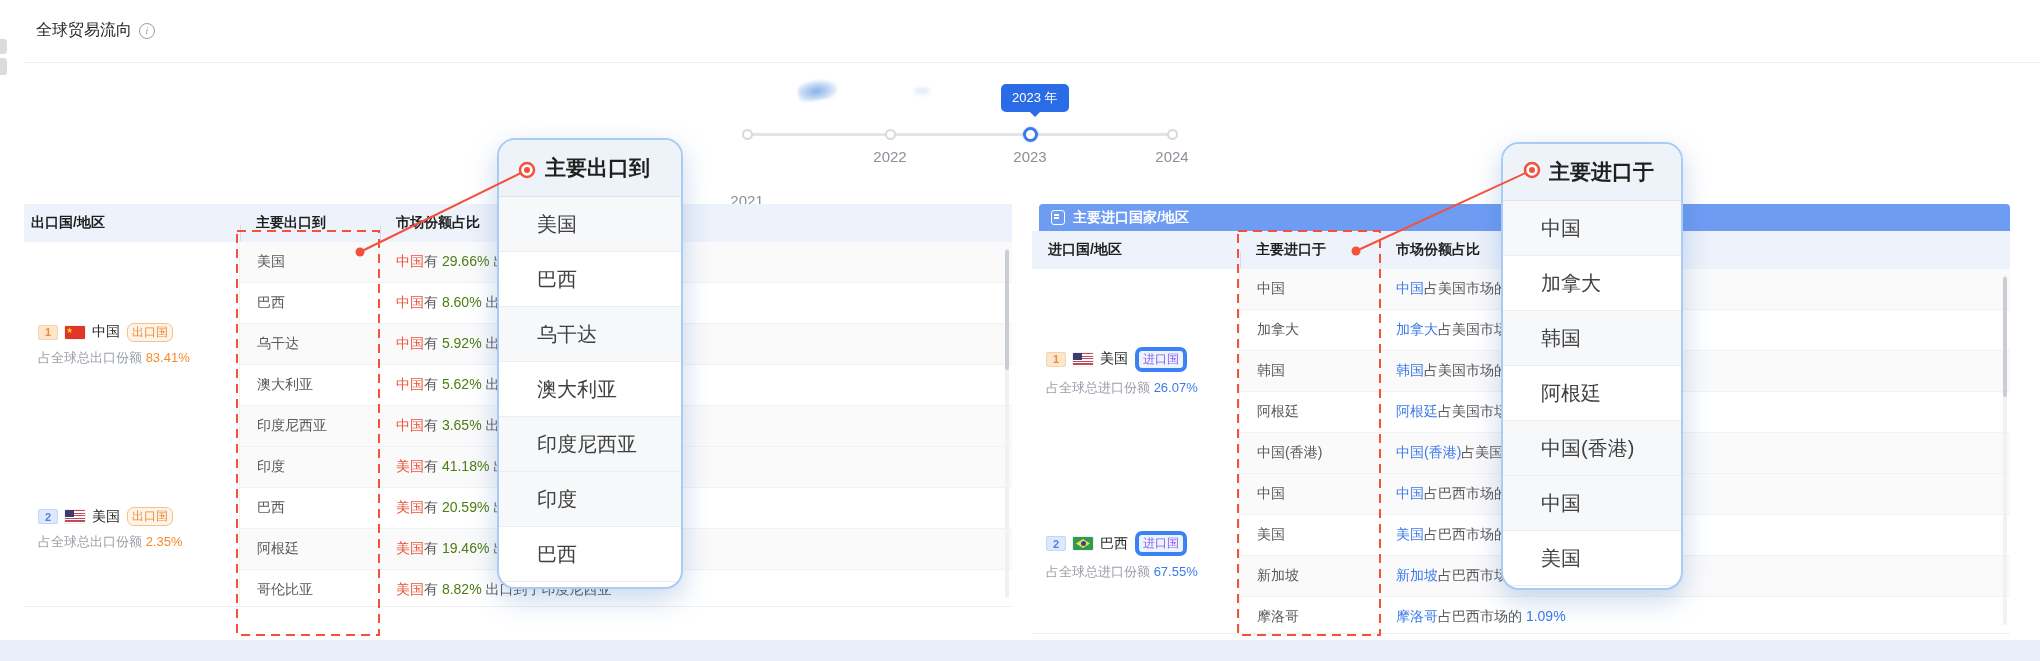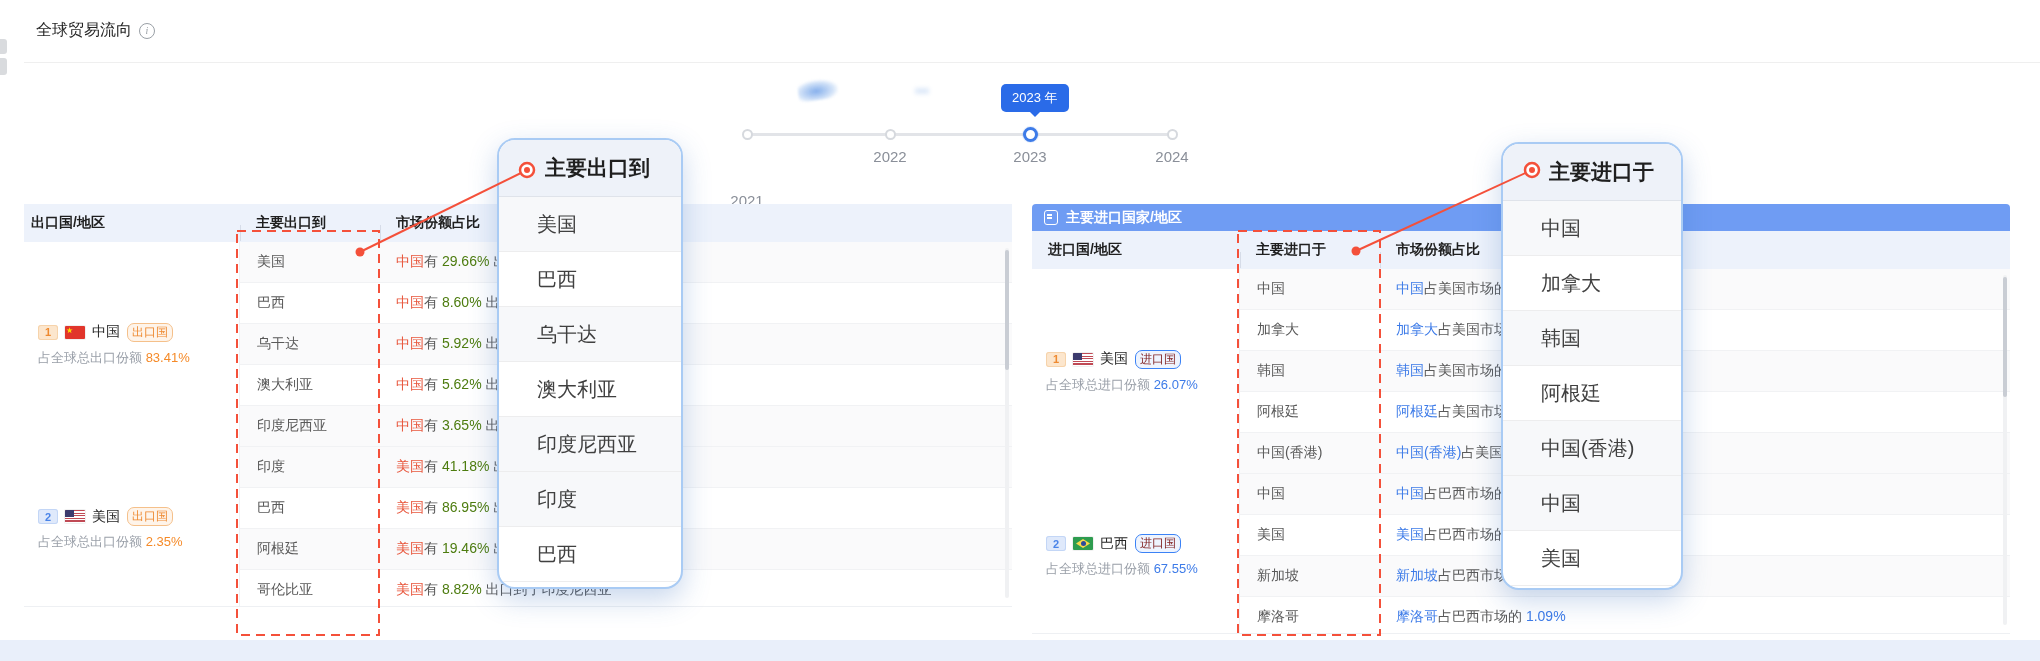--- a/index.html
+++ b/index.html
@@ -20,38 +20,38 @@
   .slider-dot{position:absolute;top:129px;width:7px;height:7px;background:#fff;border:2px solid #d6d9de;border-radius:50%;}
   .slider-handle{position:absolute;left:1023px;top:127px;width:9px;height:9px;background:#fff;border:3px solid #3d7be8;border-radius:50%;box-shadow:0 0 0 1px rgba(61,123,232,.12);}
   .year-label{position:absolute;top:148px;width:60px;text-align:center;font-size:15px;color:#8a8f99;}
   .slider-tooltip{position:absolute;left:1001px;top:84px;background:#2a6be8;color:#fff;font-size:13px;padding:5px 11px;border-radius:5px;white-space:nowrap;}
   .slider-tooltip:after{content:'';position:absolute;left:50%;bottom:-5px;margin-left:-5px;border-left:5px solid transparent;border-right:5px solid transparent;border-top:5px solid #2a6be8;}
 
   
   .trade-table{position:absolute;top:204px;}
   .tbl-titlebar{height:27px;display:flex;align-items:center;gap:8px;padding:0 12px;color:#fff;font-weight:bold;font-size:14px;border-radius:4px 4px 0 0;box-sizing:border-box;}
   .titlebar-orange{background:#f7a74e;}
-  .titlebar-blue{background:#6f9cf3;}
+  .titlebar-blue{background:#6f9cf3;margin-left:7px;}
   .doc-icon{width:12px;height:13px;border:1.5px solid #fff;border-radius:3px;position:relative;flex:none;}
   .doc-icon:after{content:'';position:absolute;left:2px;top:3px;width:5px;height:1.5px;background:#fff;box-shadow:0 3px 0 #fff;}
   .tbl-colheader{display:flex;background:#edf2fb;height:38px;align-items:center;font-weight:bold;font-size:14px;color:#1f1f1f;box-sizing:border-box;}
   .col-h{padding-left:16px;box-sizing:border-box;position:relative;}
   .col-h + .col-h:before{content:'';position:absolute;left:0;top:11px;width:1px;height:16px;background:#d6dce8;}
   .tbl-body{position:relative;overflow:hidden;background:#fff;border-bottom:1px solid #eef0f3;}
   .grp{display:flex;}
   .grp-cell{display:flex;flex-direction:column;justify-content:center;padding-left:14px;box-sizing:border-box;border-right:1px solid #f0f1f3;background:#fff;flex:none;}
   .grp-line1{display:flex;align-items:center;gap:7px;}
   .grp-name{font-size:14px;color:#262626;font-weight:500;}
   .grp-line2{margin-top:7px;font-size:13px;color:#999fa8;}
   .rank-badge{min-width:20px;height:15px;border-radius:3px;font-size:11px;font-weight:bold;display:inline-flex;align-items:center;justify-content:center;padding:0 2px;box-sizing:border-box;}
   .rank-orange{background:#fce6cd;color:#ee8a31;box-shadow:inset 0 0 0 1px #f6d3ab;}
   .rank-blue{background:#dfe9fb;color:#4a84e8;box-shadow:inset 0 0 0 1px #c3d6f6;}
   .role-badge{font-size:12px;padding:0 4px;height:17px;line-height:17px;border-radius:7px;}
   .role-export{background:#fef4ea;color:#ee8a31;border:1px solid #f5c08a;}
-  .role-import{background:#eef4fe;color:#7f1d1d;border:1px solid #3b82f6;}
+  .role-import{background:#eef4fe;color:#8b5cf6;border:4px solid #3b82f6;}
   .flag{width:20px;height:13px;display:inline-block;position:relative;border-radius:1px;flex:none;overflow:hidden;box-shadow:0 0 0 1px rgba(0,0,0,.06);}
   .flag-cn{background:#e1352b;}
   .flag-cn:after{content:'★';color:#ffde00;font-size:8px;position:absolute;left:1px;top:-2px;line-height:13px;}
   .flag-us{background:repeating-linear-gradient(180deg,#c04a55 0 1.3px,#fff 1.3px 2.6px);}
   .flag-us:after{content:'';position:absolute;left:0;top:0;width:9px;height:7px;background:#3c3b6e;}
   .flag-br{background:#2e9c4f;}
   .flag-br:before{content:'';position:absolute;left:3px;top:2px;width:14px;height:9px;background:#f8d94c;clip-path:polygon(50% 0,100% 50%,50% 100%,0 50%);}
   .flag-br:after{content:'';position:absolute;left:8px;top:4px;width:5px;height:5px;border-radius:50%;background:#2b4b9b;}
   .t-row{display:flex;height:41px;box-sizing:border-box;border-bottom:1px solid #f1f2f4;align-items:center;font-size:14px;color:#595959;}
   .t-row.alt{background:#fafafb;}
@@ -154,21 +154,21 @@
           </div>
           <div class="grp-line2"><span>占全球总出口份额 </span><span class="share-val-orange">2.35%</span></div>
         </div>
         <div style="flex: 1 1 0%;">
           <div class="t-row alt">
             <div class="cell-dest" style="width: 140px;">印度</div>
             <div class="cell-share"><span class="acc-export-country">美国</span><span>有 </span><span class="acc-export-pct">41.18%</span><span> 出口到了印度</span></div>
           </div>
           <div class="t-row">
             <div class="cell-dest" style="width: 140px;">巴西</div>
-            <div class="cell-share"><span class="acc-export-country">美国</span><span>有 </span><span class="acc-export-pct">86.95%</span><span> 出口到了巴西</span></div>
+            <div class="cell-share"><span class="acc-export-country">美国</span><span>有 </span><span class="acc-export-pct">20.59%</span><span> 出口到了巴西</span></div>
           </div>
           <div class="t-row alt">
             <div class="cell-dest" style="width: 140px;">阿根廷</div>
             <div class="cell-share"><span class="acc-export-country">美国</span><span>有 </span><span class="acc-export-pct">19.46%</span><span> 出口到了阿根廷</span></div>
           </div>
           <div class="t-row">
             <div class="cell-dest" style="width: 140px;">哥伦比亚</div>
             <div class="cell-share"><span class="acc-export-country">美国</span><span>有 </span><span class="acc-export-pct">8.82%</span><span> 出口到了印度尼西亚</span></div>
           </div>
         </div>

